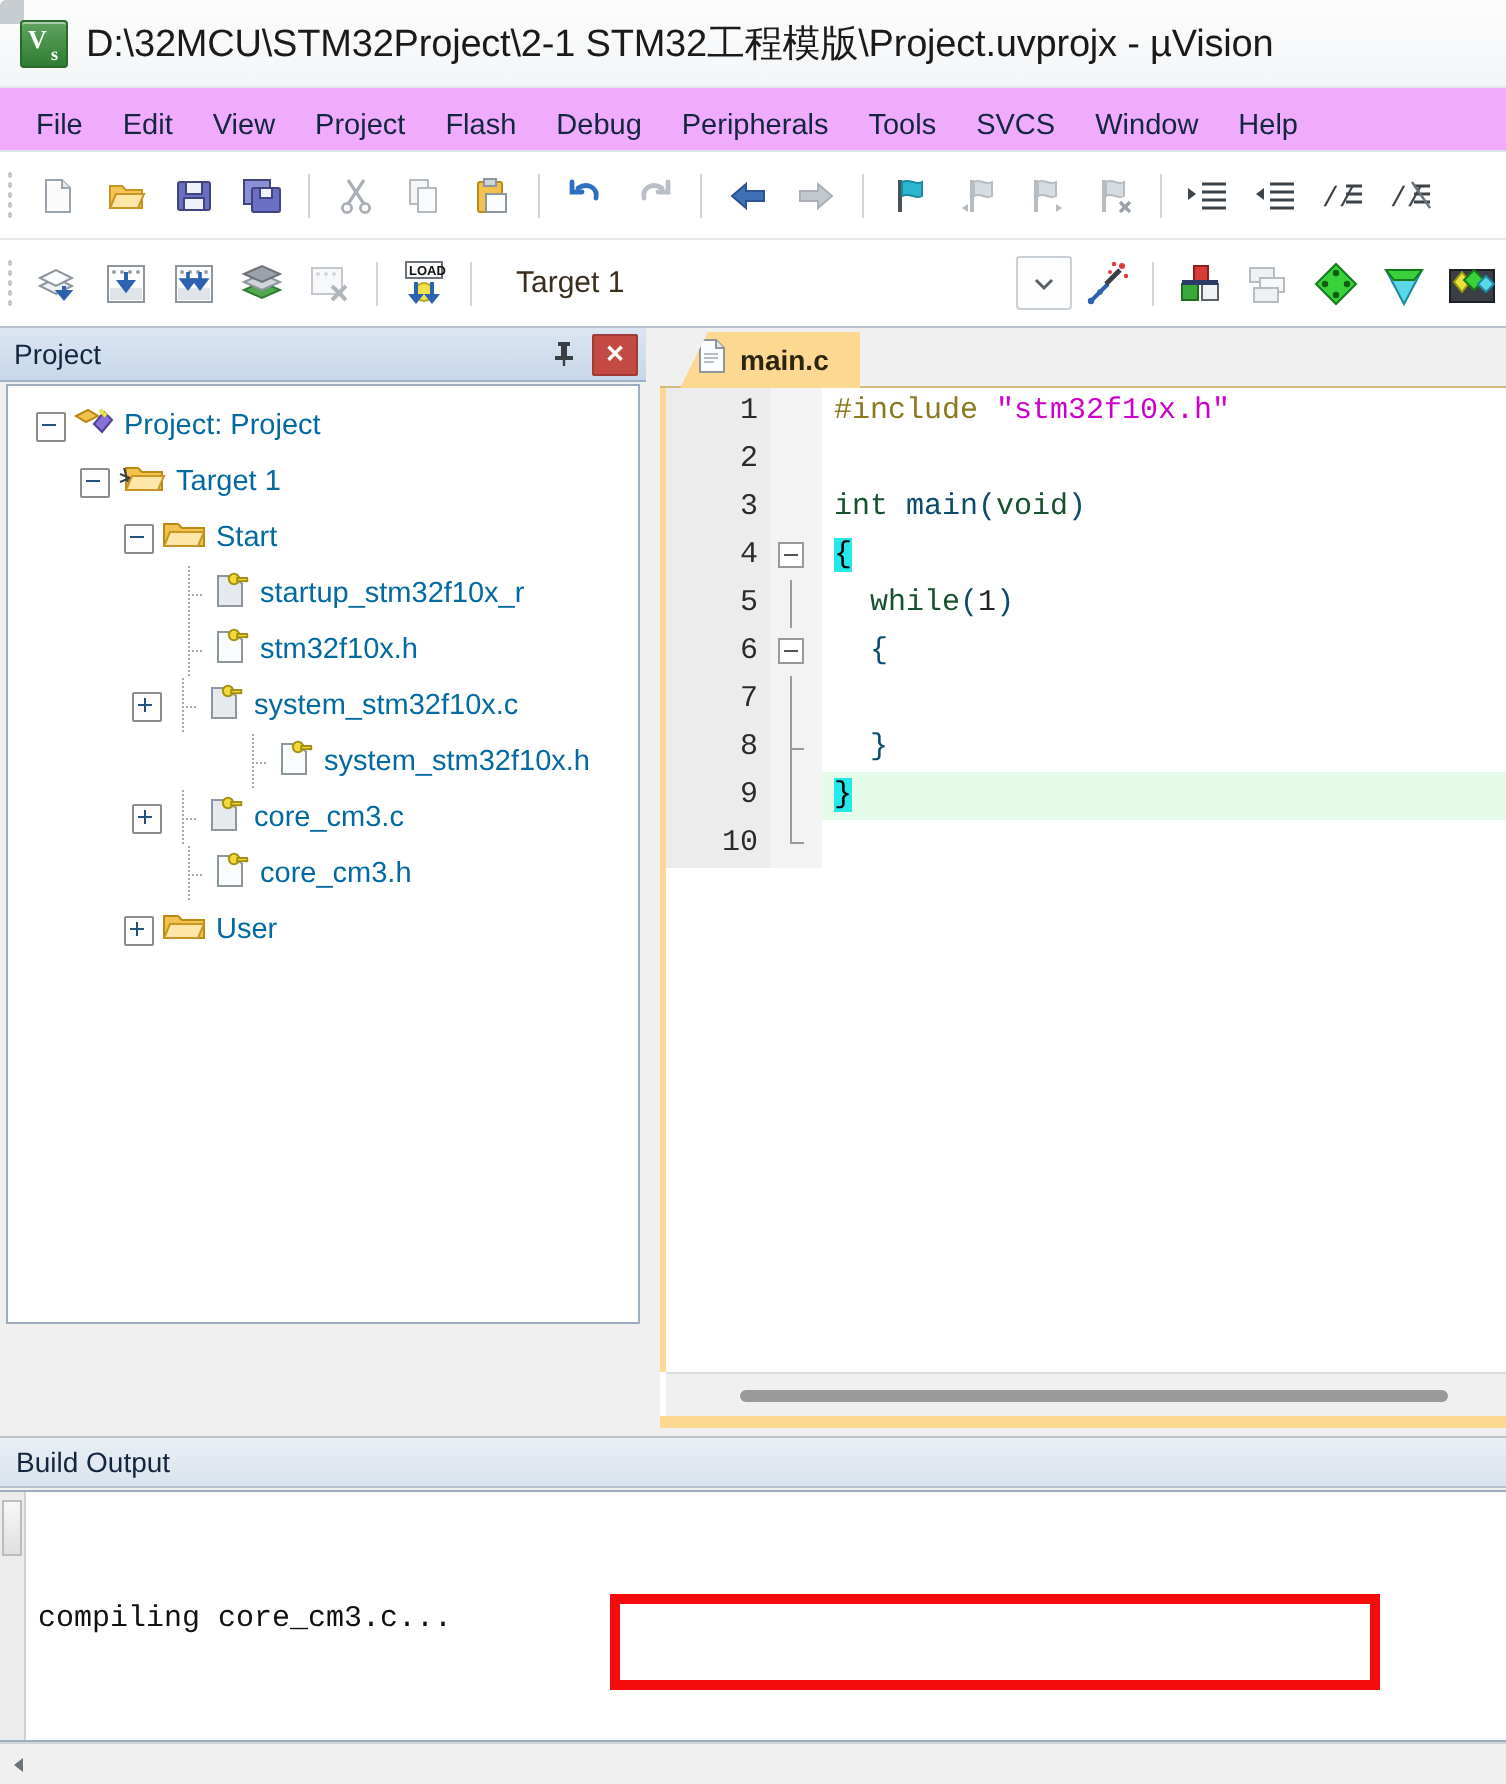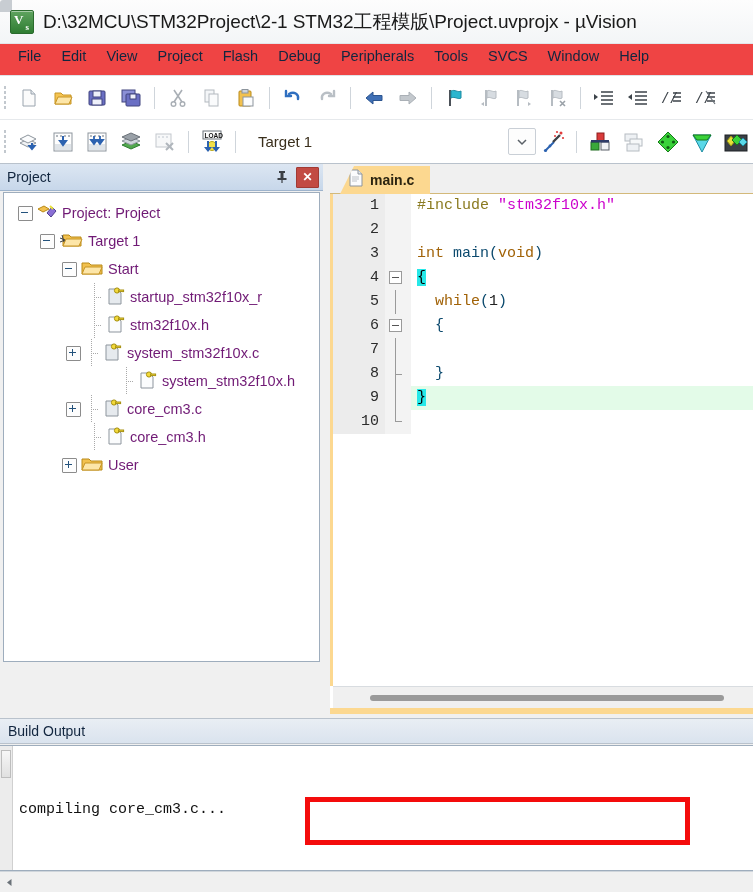--- a/index.html
+++ b/index.html
@@ -36,22 +36,22 @@
     font-size:19px;color:#1a1a1a;white-space:nowrap;letter-spacing:-.1px;
   }
   .win-corner{
     position:absolute;left:0;top:0;width:12px;height:12px;
     background:#c8cdd2;border-top-left-radius:3px;
   }
 
   
   .menubar{
     position:absolute;left:0;top:44px;width:753px;height:32px;
-    background:#ef4444;border-bottom:1px solid #dfe3e7;
-    display:flex;align-items:flex-start;box-sizing:border-box;padding-left:8px;
+    background:#f0abfc;border-bottom:1px solid #dfe3e7;
+    display:flex;align-items:flex-end;box-sizing:border-box;padding-left:8px;
   }
   .menu-item{
     font-size:14.5px;color:#12263f;padding:4px 10px;cursor:default;white-space:nowrap;
   }
 
   
   .toolbar{
     position:absolute;left:0;width:753px;
     background:#ffffff;box-sizing:border-box;
     display:flex;align-items:center;
@@ -129,21 +129,21 @@
   .tline:before{
     content:"";position:absolute;left:6px;top:0;bottom:0;width:1px;
     background-image:linear-gradient(#a9a9a9 50%, transparent 50%);
     background-size:1px 2px;
   }
   .tline.stub:after{
     content:"";position:absolute;left:6px;top:14px;width:8px;height:1px;
     background-image:linear-gradient(to right,#a9a9a9 50%, transparent 50%);
     background-size:2px 1px;
   }
-  .tlbl{margin-left:5px;color:#701a75;}
+  .tlbl{margin-left:5px;color:#0369a1;}
 
   
   .ic{flex:0 0 auto;display:block;}
 
   
   .side-hscroll{
     position:absolute;left:3px;top:645px;width:317px;height:24px;
     background:#f0f0f0;border:1px solid #cfd5db;box-sizing:border-box;
     display:flex;align-items:center;
   }
@@ -223,21 +223,21 @@
     content:"";position:absolute;left:0;top:11px;width:7px;height:1px;background:#9a9a9a;
   }
   .code-text{
     flex:1;font:15px/24px "Liberation Mono",monospace;color:#111;
     white-space:pre;height:24px;padding-left:6px;box-sizing:border-box;
   }
   .code-row.hl .code-text{background:#e3fbe8;}
   .code-row.hl{background:#e3fbe8;}
   .tk-pp{color:#8a7a1f;}
   .tk-str{color:#cc00cc;}
-  .tk-kw{color:#a16207;text-align:center;}
+  .tk-kw{color:#14532d;text-align:center;}
   .tk-id{color:#0c4a6e;}
   .tk-num{color:#222;}
   .brace-hl{background:#26e8e8;color:#000;}
   .ed-hscroll{
     position:absolute;left:3px;top:522px;width:420px;height:22px;
     background:#f0f0f0;border-top:1px solid #d8dce0;box-sizing:border-box;
     display:flex;align-items:center;padding:0 4px;
   }
   .ed-hs-track{flex:1;height:8px;background:#f0f0f0;position:relative;}
   .ed-hs-thumb{

